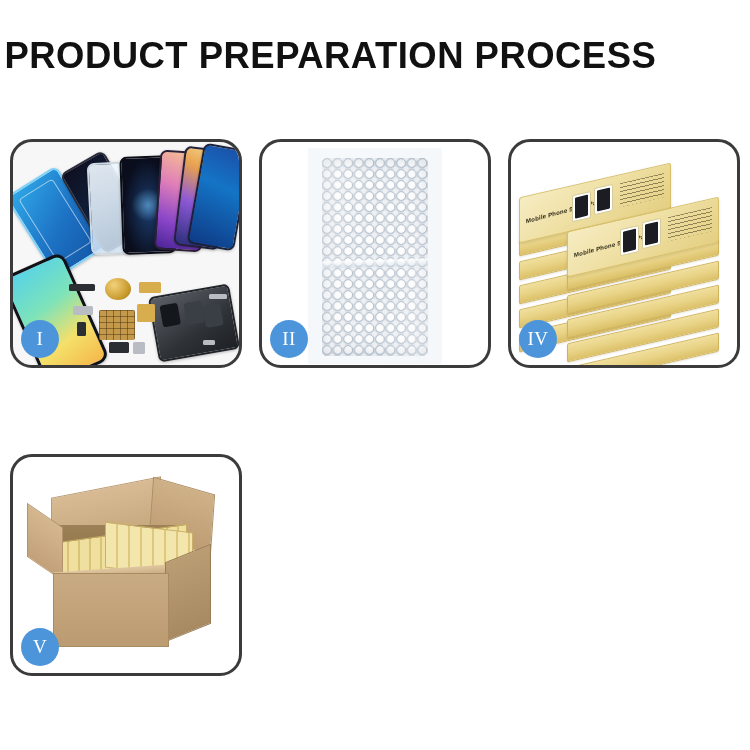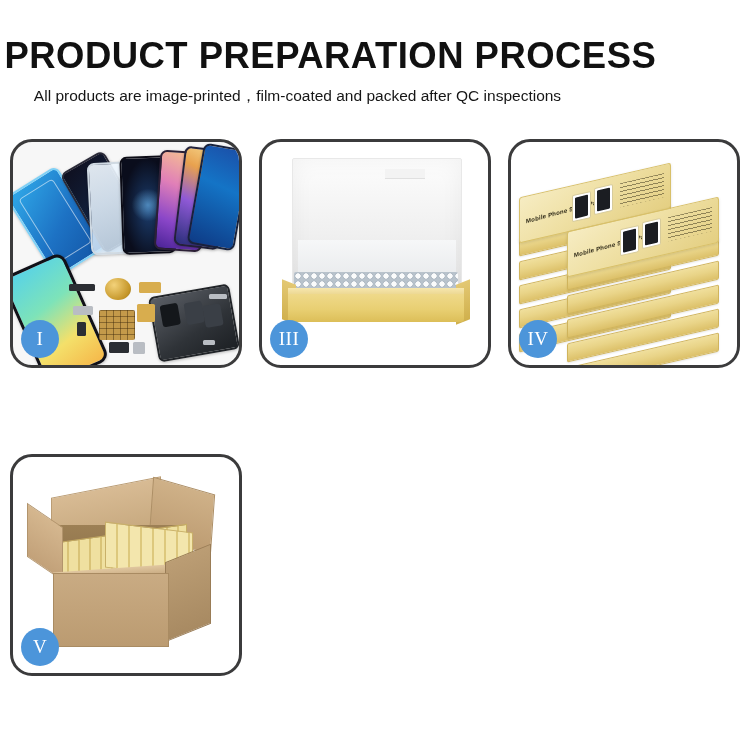--- a/index.html
+++ b/index.html
@@ -434,21 +434,20 @@
     background: rgba(140,115,84,0.5);
   }
 </style>
 </head>
 <body>
 
 <div class="page">
 
   <div class="header">
     <div class="title">PRODUCT PREPARATION PROCESS</div>
-    <div class="subtitle">All products are image-printed，film-coated and packed after QC inspections</div>
   </div>
 
   <div class="grid">
 
     <div class="panel p1">
       <div class="panel-stage">
         <div class="ph ph-adh"></div>
         <div class="ph ph-black"></div>
         <div class="ph ph-glass"></div>
         <div class="ph ph-dark"></div>
@@ -465,35 +464,31 @@
         <div class="chip chip-silv" style="left:60px;top:164px;width:20px;height:9px;"></div>
         <div class="chip chip-dark" style="left:64px;top:180px;width:9px;height:14px;"></div>
         <div class="chip chip-dark" style="left:96px;top:200px;width:20px;height:11px;"></div>
         <div class="chip chip-silv" style="left:120px;top:200px;width:12px;height:12px;"></div>
         <div class="chip chip-silv" style="left:196px;top:152px;width:18px;height:5px;"></div>
         <div class="chip chip-silv" style="left:190px;top:198px;width:12px;height:5px;"></div>
       </div>
       <div class="badge">I</div>
     </div>
 
-
-    <div class="panel p3">
+    <div class="panel p2">
       <div class="panel-stage">
-        <div class="fb-lid">
-          <div class="fb-lid-tab"></div>
-        </div>
-        <div class="fb-foam"></div>
-        <div class="fb-bubbles"></div>
-        <div class="fb-left-wall"></div>
-        <div class="fb-right-wall"></div>
-        <div class="fb-inner-lip"></div>
-        <div class="fb-front"></div>
+        <div class="bw-bag"></div>
+        <div class="bw-core"></div>
+        <div class="bw-core2"></div>
+        <div class="bw-fold"></div>
+        <div class="bw-sheen"></div>
       </div>
-      <div class="badge">III</div>
+      <div class="badge">II</div>
     </div>
+
 
     <div class="panel p4">
       <div class="panel-stage">
 
         <div class="ybox" style="left:8px;  top:78px;  transform: skewY(-13deg);"></div>
         <div class="ybox" style="left:8px;  top:102px; transform: skewY(-13deg);"></div>
         <div class="ybox" style="left:8px;  top:126px; transform: skewY(-13deg);"></div>
         <div class="ybox" style="left:8px;  top:150px; transform: skewY(-13deg);"></div>
         <div class="ybox" style="left:8px;  top:174px; transform: skewY(-13deg);"></div>
 

